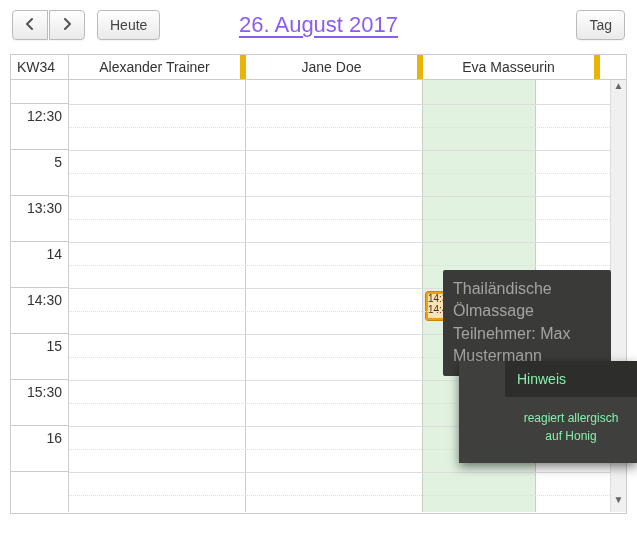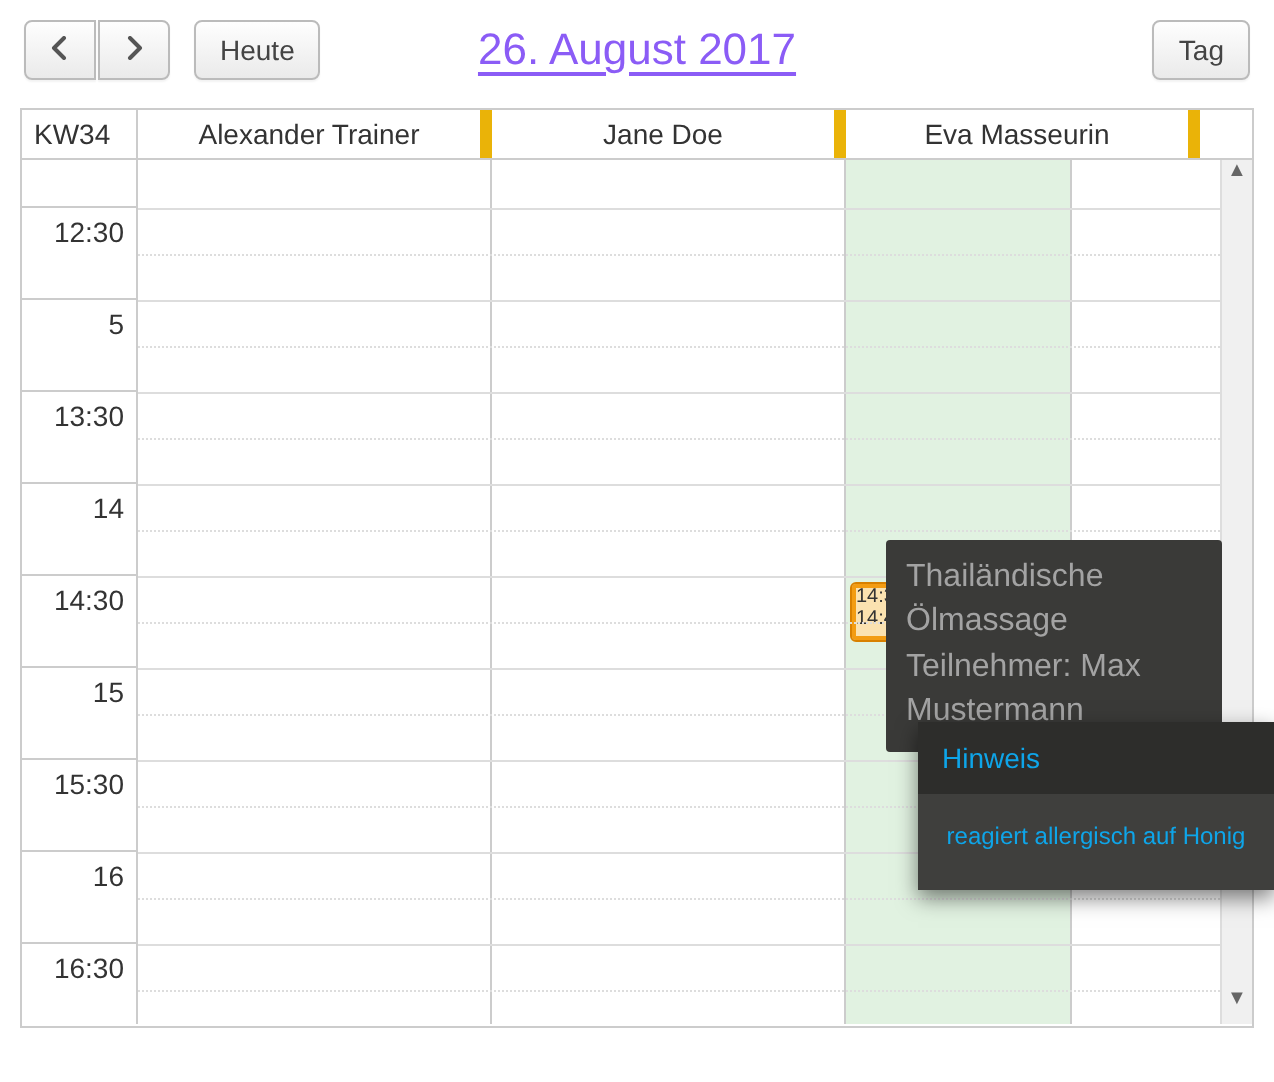--- a/index.html
+++ b/index.html
@@ -184,23 +184,24 @@
     border: 7px solid transparent;
     border-top-color: #3a3a38;
     border-bottom: none;
   }
   .hint-box {
     position: absolute;
     right: 0;
     top: 361px;
     width: 178px;
     background: #3f3f3d;
-    color: #0ea5e9;
+    color: #86efac;
     z-index: 25;
     box-shadow: 0 4px 10px rgba(0,0,0,0.5);
+    padding-left: 46px;
   }
   .hint-header {
     background: #2d2d2b;
     padding: 10px 12px;
     font-size: 14px;
   }
   .hint-body {
     padding: 12px 12px 18px 12px;
     font-size: 12px;
     line-height: 1.5;
@@ -242,21 +243,20 @@
     <div class="time-col">
       <div class="time-slot half-prev"></div>
       <div class="time-slot">12:30</div>
       <div class="time-slot">5</div>
       <div class="time-slot">13:30</div>
       <div class="time-slot">14</div>
       <div class="time-slot">14:30</div>
       <div class="time-slot">15</div>
       <div class="time-slot">15:30</div>
       <div class="time-slot">16</div>
-      <div class="time-slot">16:30</div>
     </div>
 
     <div class="grid-cols">
       <div class="grid-col" style="width:177px"></div>
       <div class="grid-col" style="width:177px"></div>
       <div class="grid-col avail" style="width:113px">
 
         <div class="event" style="top:211px;height:30px">
           <div>14:30 - Thailändisch</div>
           <div>14:40 - 15:00</div>

